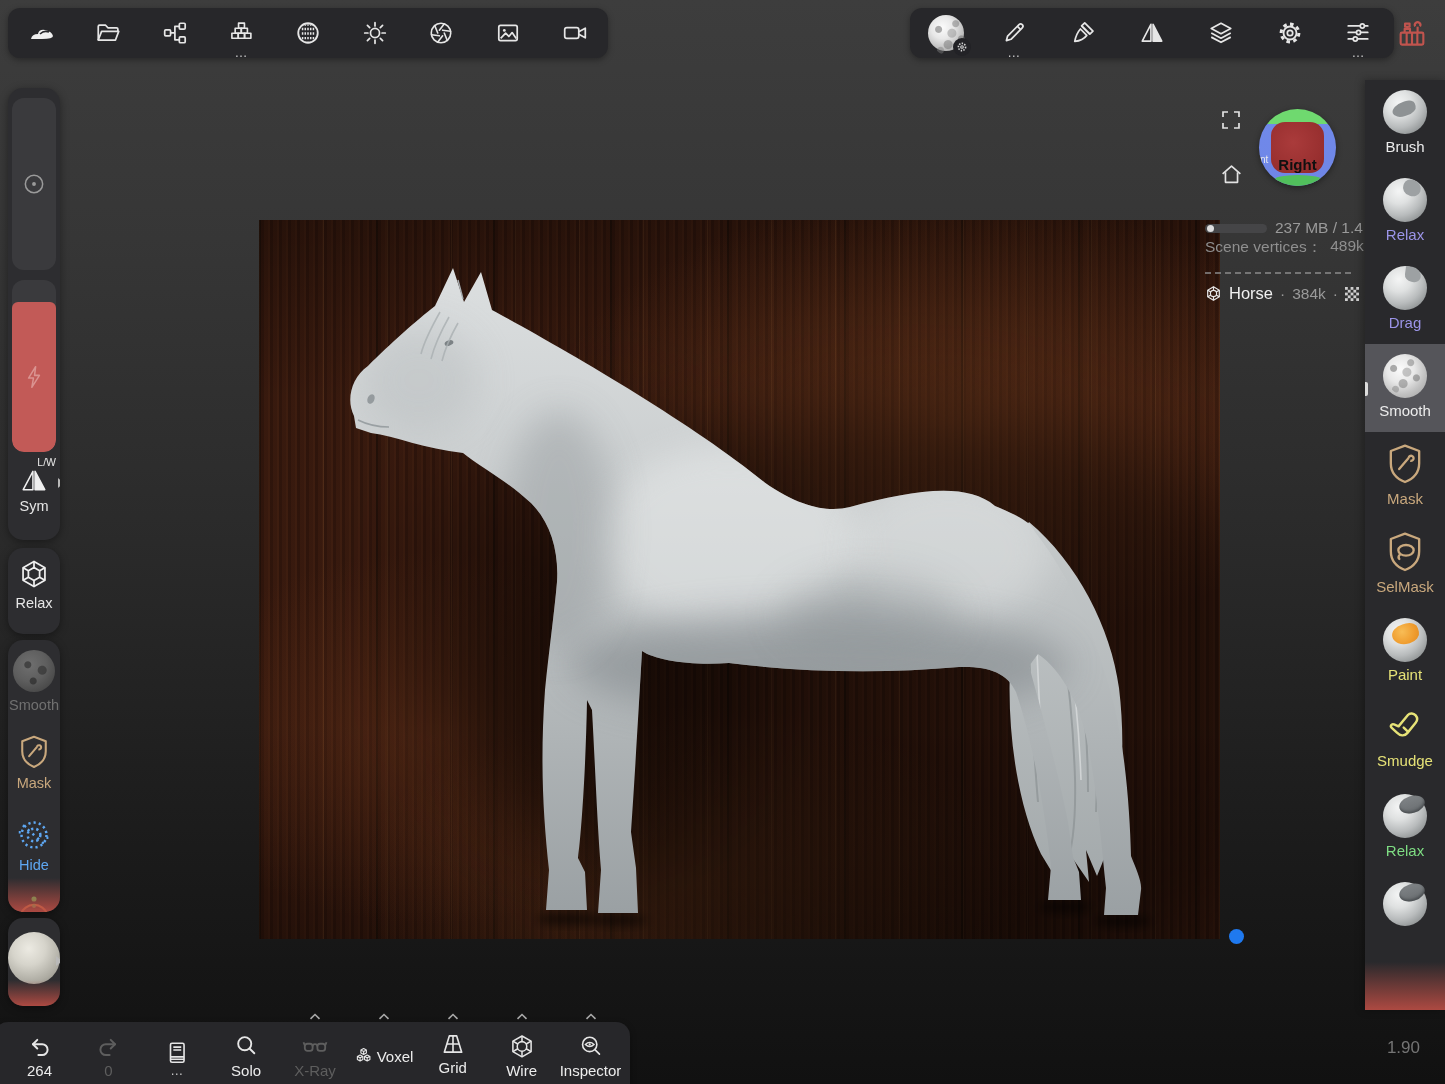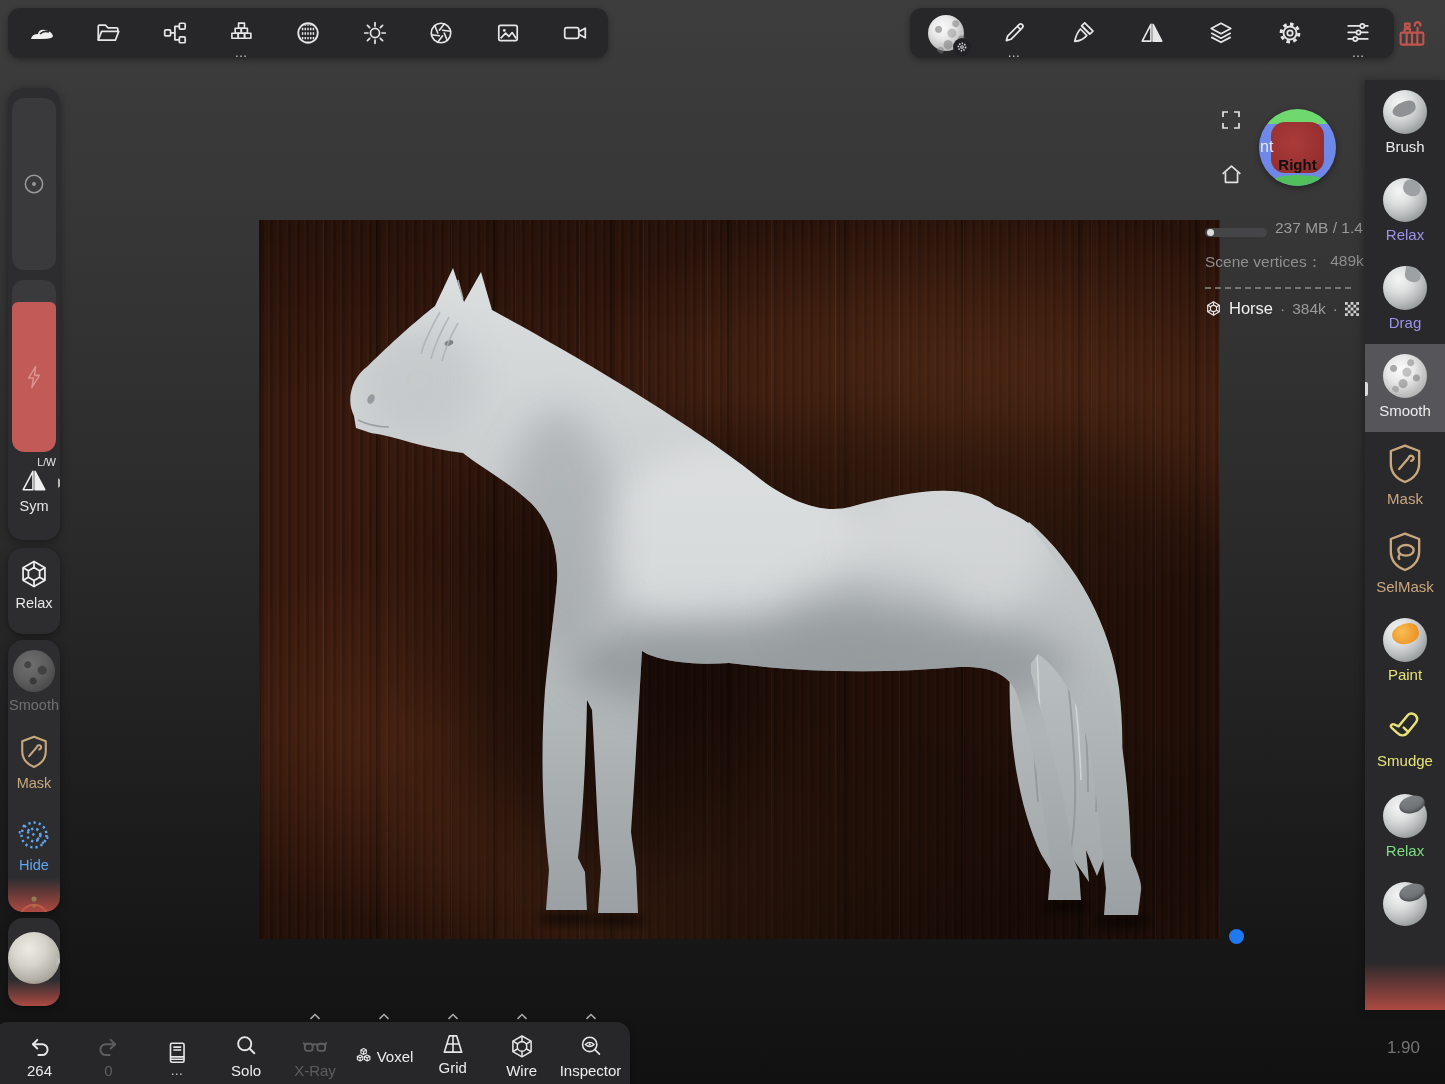--- a/index.html
+++ b/index.html
@@ -68,21 +68,21 @@
       #33170d;}
   .stat{color:#9a9a9a;font-size:15.5px}
   .dash{border-top:2px dashed #8b8b8b;opacity:.75;width:146px}
   .caret{position:absolute;top:-9px;left:50%;transform:translateX(-50%)}
   .gizmo{position:absolute;left:1259px;top:109px;width:77px;height:77px;border-radius:50%;overflow:hidden;
     background:linear-gradient(180deg,#6fd96f 0%,#6fd96f 19%,#7089ea 19%,#6f86e6 100%);box-shadow:0 2px 6px rgba(0,0,0,.4)}
   .gizmo .face{position:absolute;left:12px;top:13px;width:53px;height:51px;border-radius:14px;
     background:radial-gradient(circle at 42% 40%,#aa3b3b 0%,#982f2f 70%,#872727 100%);
     display:flex;align-items:flex-end;justify-content:center;color:#101010;font-size:15px;font-weight:bold}
   .gizmo .bottomgreen{position:absolute;left:14px;bottom:0;width:50px;height:11px;background:#51bf5c;border-radius:50% 50% 0 0}
-  .gizmo .edgetxt{position:absolute;left:1px;top:29px;color:#e8e8ef;font-size:16px}
+  .gizmo .edgetxt{position:absolute;left:1px;top:45px;color:#e8e8ef;font-size:10px}
   .bluedot{position:absolute;left:1229px;top:929px;width:15px;height:15px;border-radius:50%;background:#1f79ef}
   .zoomlvl{position:absolute;right:25px;top:1038px;color:#747474;font-size:17px}
   .shield{display:block}
 </style>
 </head>
 <body>
 
 <div class="bar" style="left:8px;top:8px;width:592px;height:50px;justify-content:space-between;padding:0 4px">
   <div class="tbtn">
     <span>
@@ -427,27 +427,27 @@
 
 <div class="gizmo">
   <div class="face">
       <span>Right</span>
     </div>
   <div class="bottomgreen"></div>
   <span class="edgetxt">nt</span>
 </div>
 
 <div class="abs" style="left:1205px;top:219px;width:162px">
-  <div style="display:flex;align-items:flex-end;gap:8px;overflow:hidden;width:162px">
+  <div style="display:flex;align-items:center;gap:8px;overflow:hidden;width:162px">
     <span style="position:relative;width:62px;height:9px;background:#454547;border-radius:5px;flex:0 0 auto">
       <span style="position:absolute;left:2px;top:1px;width:7px;height:7px;border-radius:50%;background:#dedede"></span>
     </span>
     <span class="stat" style="white-space:nowrap">237 MB / 1.4</span>
   </div>
-  <div style="margin-top:15px;display:flex;gap:8px">
+  <div style="margin-top:0;display:flex;gap:8px">
     <span class="stat" style="color:#8f8f8f">Scene vertices：</span>
     <span class="stat" style="color:#8f8f8f">489k</span>
   </div>
   <div class="dash" style="margin-top:14px"></div>
   <div style="margin-top:10px;display:flex;align-items:center;gap:7px">
     <svg width="17" height="17" viewBox="0 0 24 24" stroke="#e6e6e6" stroke-width="1.7" fill="none" stroke-linejoin="round">
         <polygon points="12,2.6 20.2,7.3 20.2,16.7 12,21.4 3.8,16.7 3.8,7.3"></polygon>
         <circle cx="12" cy="12" r="4.4"></circle>
         <path d="M12,2.6 L12,7.6 M20.2,7.3 L15.9,9.7 M20.2,16.7 L15.9,14.3 M12,21.4 V16.4 M3.8,16.7 L8.1,14.3 M3.8,7.3 L8.1,9.7"></path>
       </svg>

